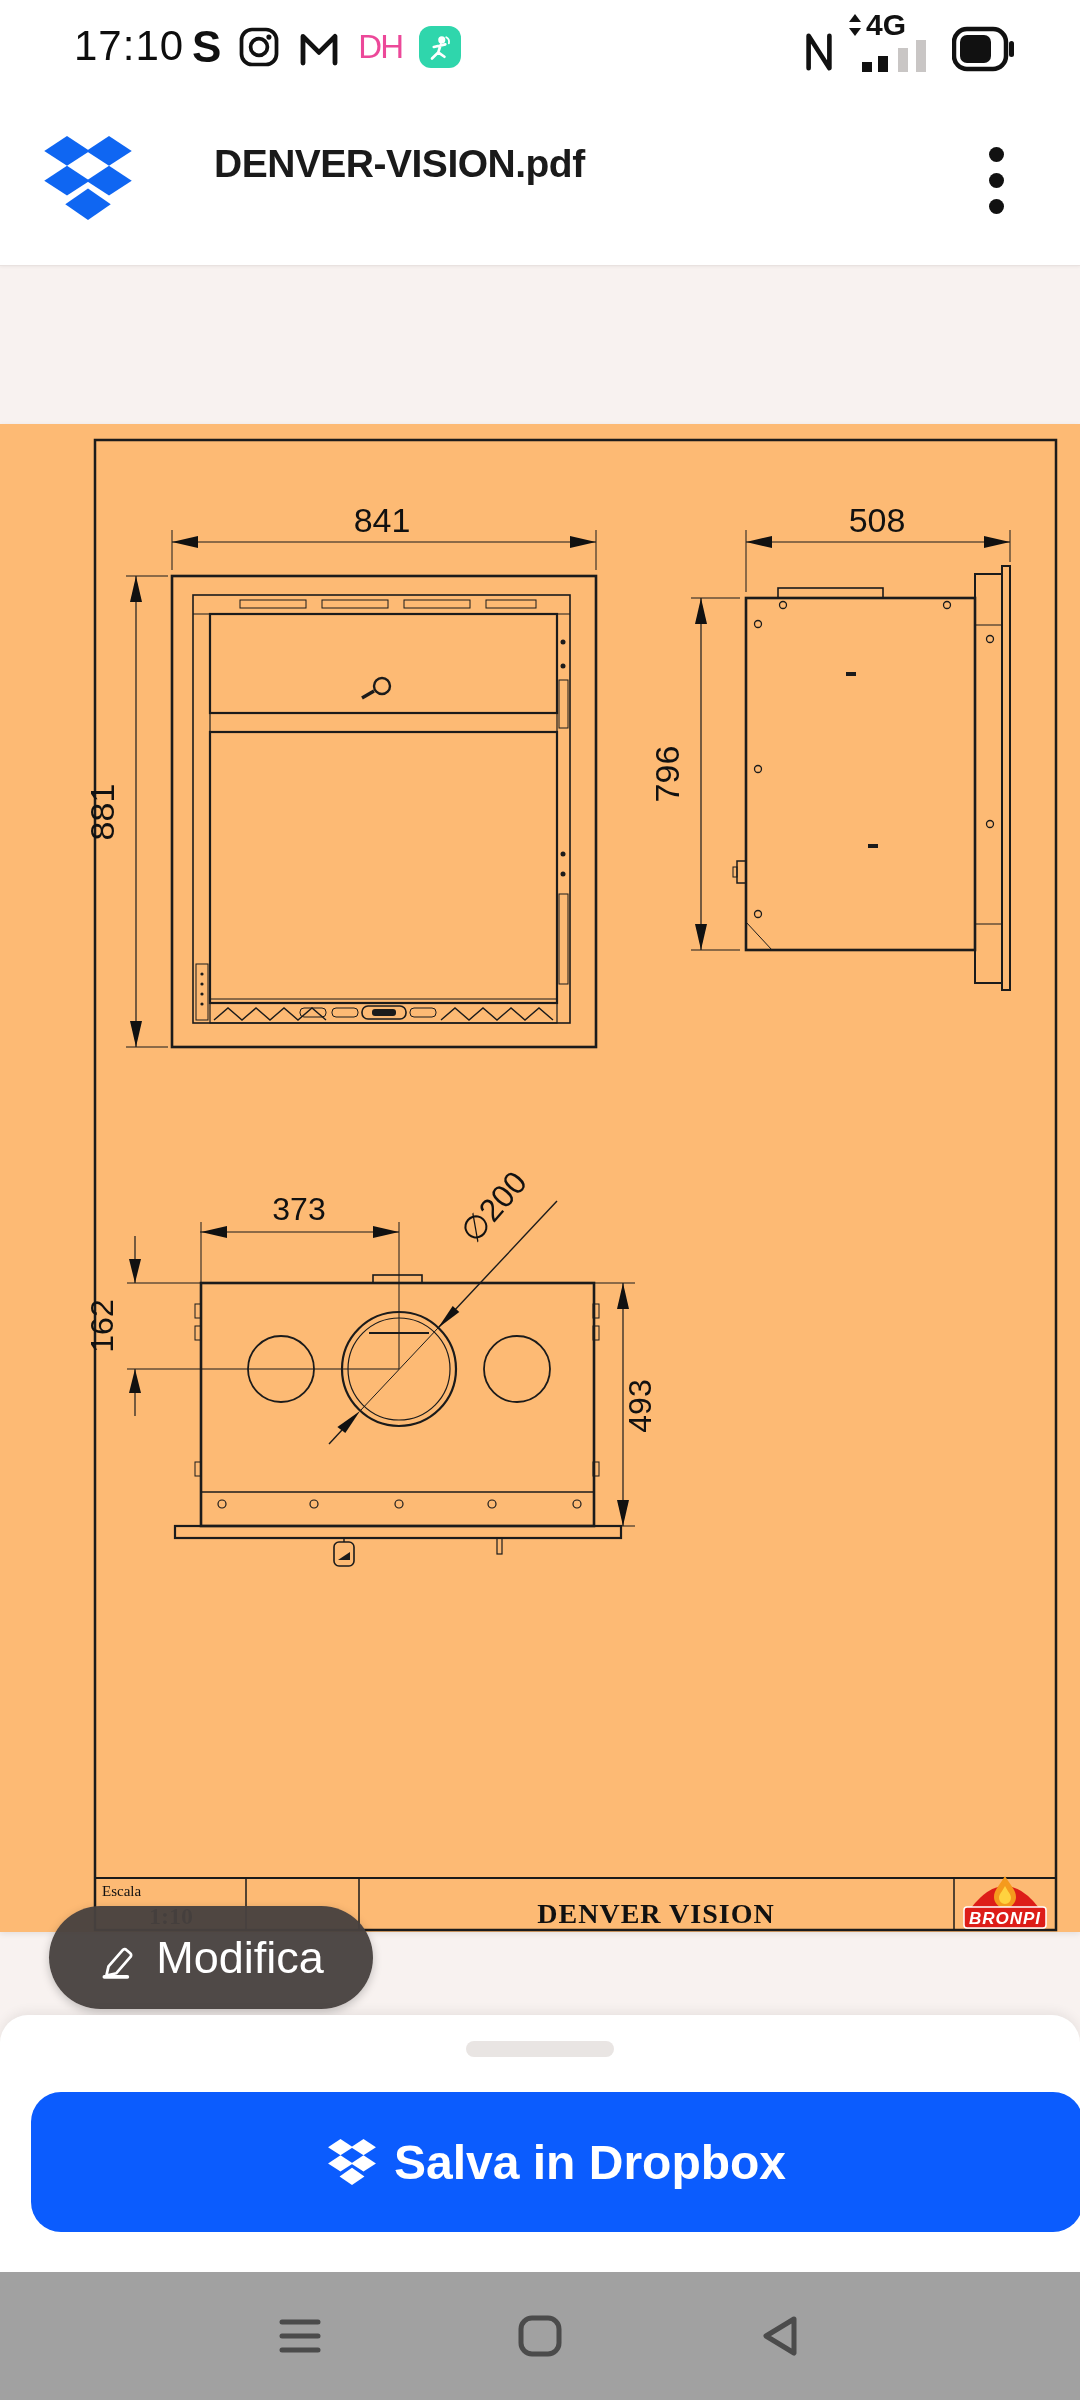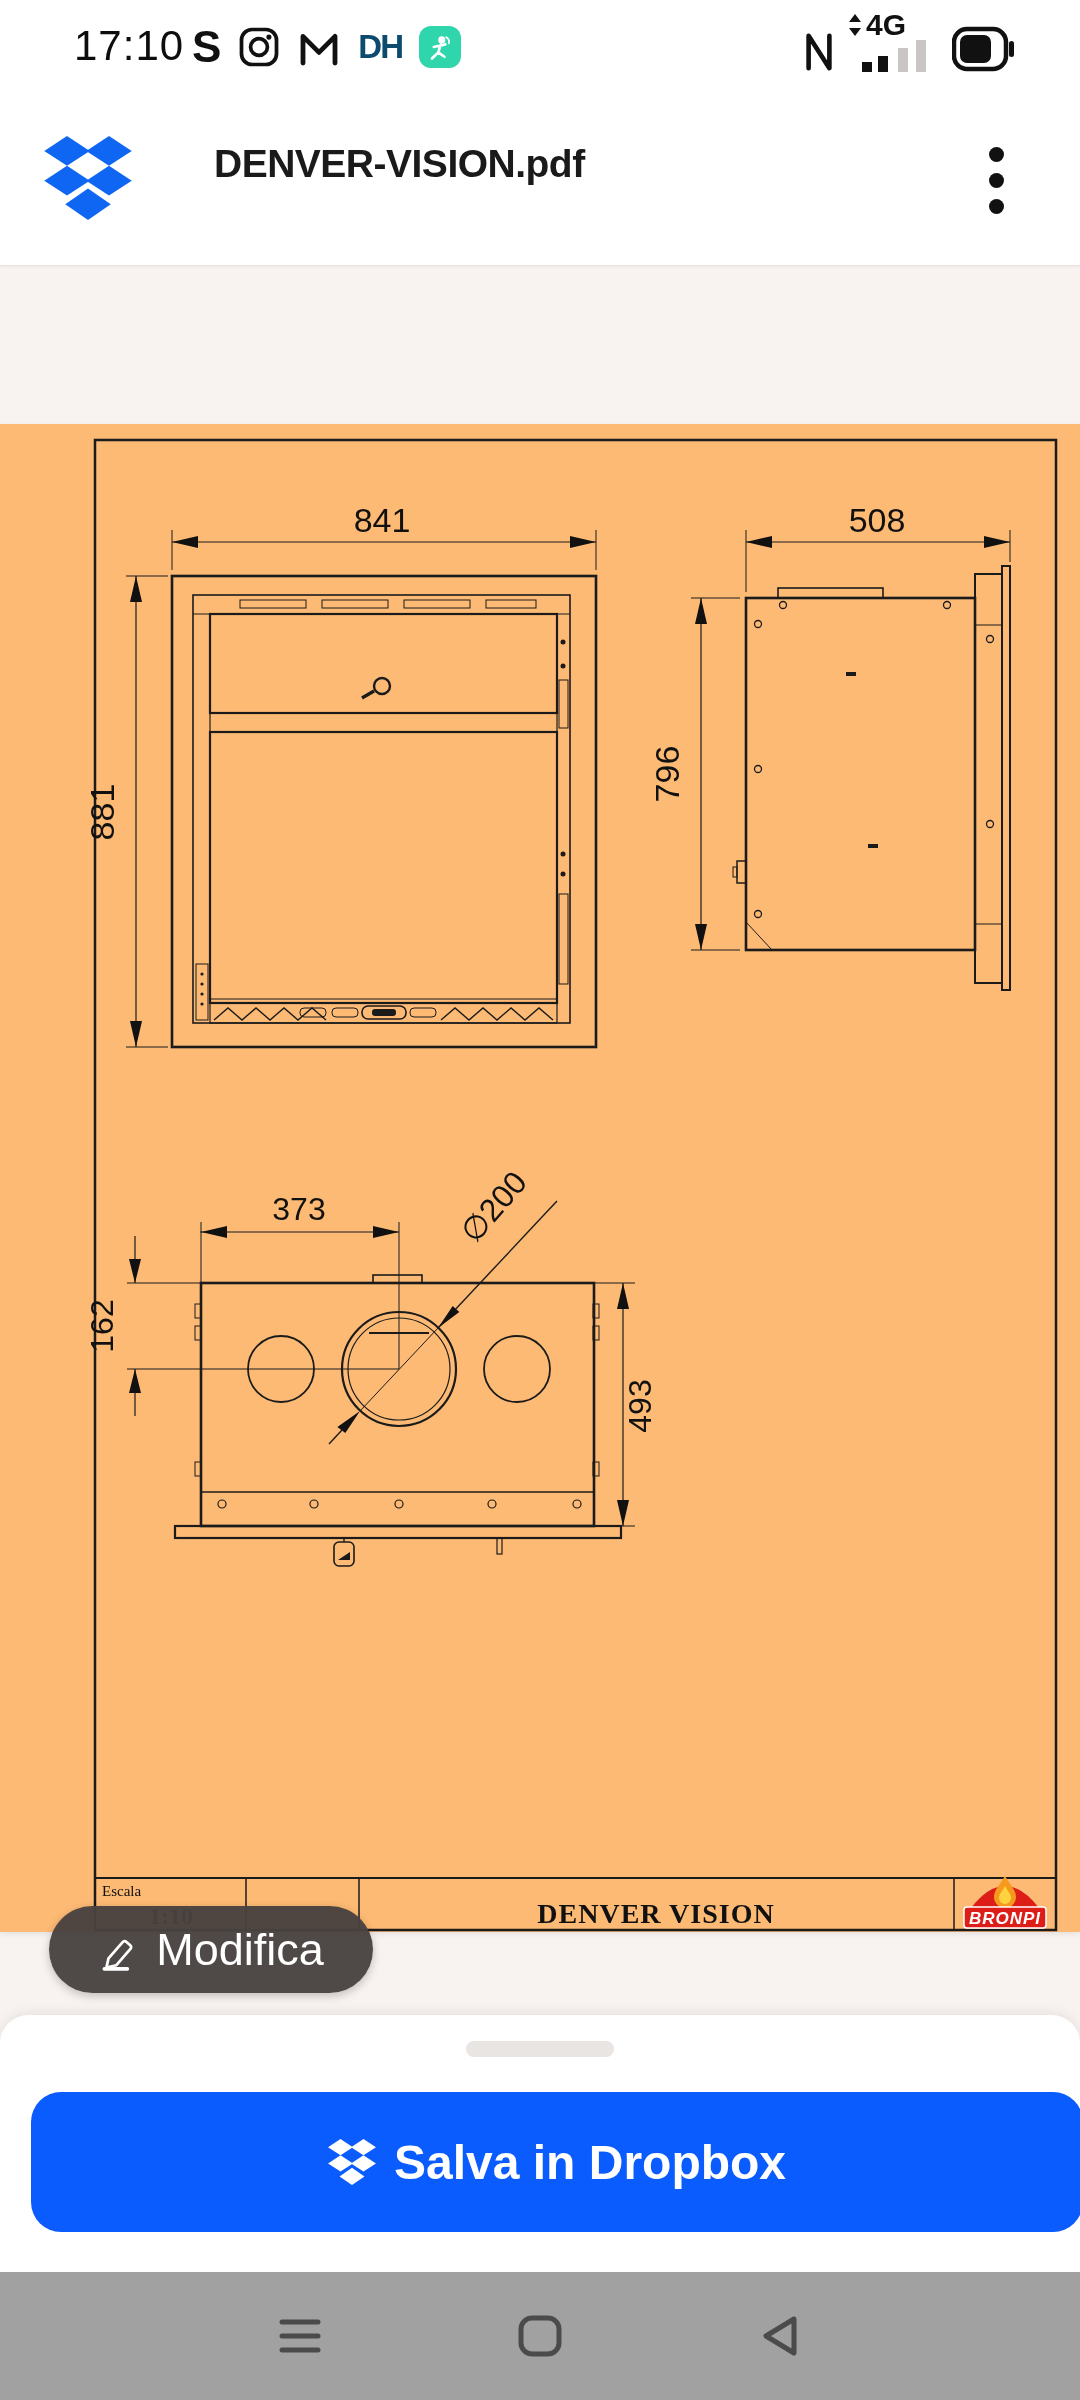--- a/index.html
+++ b/index.html
@@ -5,21 +5,21 @@
   html,body{margin:0;padding:0;background:#444;}
   .screen{position:relative;width:1080px;height:2400px;margin:0 auto;background:#f8f2f0;
           font-family:"Liberation Sans",sans-serif;overflow:hidden;padding-left:28px;}
   
   .topwhite{position:absolute;left:0;top:0;width:1080px;height:265px;background:#ffffff;
             border-bottom:1px solid #e9e2e0;box-shadow:0 1px 3px rgba(0,0,0,.05);}
   .statusbar{position:absolute;left:0;top:0;width:1080px;height:92px;}
   .time{position:absolute;left:74px;top:22px;font-size:42px;color:#0d0d0d;letter-spacing:1px;}
   .sicons{position:absolute;left:192px;top:24px;display:flex;align-items:center;gap:17px;height:46px;}
   .glyphS{font-size:44px;font-weight:700;color:#111;line-height:40px;}
-  .glyphDH{font-size:33px;font-weight:700;color:#0c4a6e;letter-spacing:-2px;}
+  .glyphDH{font-size:33px;font-weight:400;color:#ec4899;letter-spacing:-2px;}
   .fitapp{width:42px;height:42px;border-radius:12px;background:#2fd6ac;display:flex;align-items:center;justify-content:center;}
   .ricons{position:absolute;right:66px;top:20px;display:flex;align-items:flex-end;gap:14px;height:52px;}
   .netlbl{font-size:30px;font-weight:700;color:#111;line-height:30px;text-align:right;}
   
   .appbar{position:absolute;left:0;top:92px;width:1080px;height:172px;}
   .dbxlogo{position:absolute;left:44px;top:44px;color:#0f66f2;}
   .filetitle{position:absolute;left:214px;top:50px;font-size:39px;font-weight:700;color:#1a1a1a;letter-spacing:-0.5px;}
   .overflow{position:absolute;right:56px;top:36px;width:56px;height:104px;display:flex;flex-direction:column;
             align-items:center;justify-content:center;gap:11px;background:none;border:none;cursor:pointer;}
   .dot{width:15px;height:15px;border-radius:50%;background:#111;}
@@ -27,21 +27,21 @@
   .page{position:absolute;left:0;top:424px;width:1080px;height:1508px;background:#fdba74;box-shadow:0 2px 6px rgba(0,0,0,.08);}
   .page svg{display:block;}
   text.dim{font-family:"Liberation Sans",sans-serif;font-size:34px;fill:#111;}
   text.dims{font-family:"Liberation Sans",sans-serif;font-size:32px;fill:#111;}
   text.tb-small{font-family:"Liberation Serif",serif;font-size:15px;fill:#111;}
   text.tb-scale{font-family:"Liberation Serif",serif;font-size:24px;font-weight:700;fill:#111;}
   text.tb-title{font-family:"Liberation Serif",serif;font-size:28px;font-weight:700;fill:#111;letter-spacing:1px;}
   text.brandtxt{font-family:"Liberation Sans",sans-serif;font-size:17px;font-weight:700;font-style:italic;
                 fill:#ffffff;letter-spacing:1px;}
   
-  .pill{position:absolute;top:1906px;height:87px;border-radius:54px;background:rgba(72,66,63,.96);
+  .pill{position:absolute;top:1906px;height:103px;border-radius:54px;background:rgba(72,66,63,.96);
         display:flex;align-items:center;justify-content:center;gap:16px;border:none;cursor:pointer;
         box-shadow:0 3px 10px rgba(0,0,0,.22);color:#fff;}
   .pill .lbl{font-size:45px;color:#fff;}
   .pill-edit{left:49px;width:324px;}
   .pill-search{left:397px;width:267px;}
   
   .sheet{position:absolute;left:0;top:2015px;width:1080px;height:257px;background:#ffffff;
          border-radius:28px 28px 0 0;box-shadow:0 -3px 12px rgba(0,0,0,.07);}
   .handle{position:absolute;left:466px;top:26px;width:148px;height:16px;border-radius:9px;background:#e9e5e3;border:none;cursor:pointer;}
   .savebtn{position:absolute;left:31px;top:77px;width:1052px;height:140px;border-radius:30px;background:#0b5cfe;

